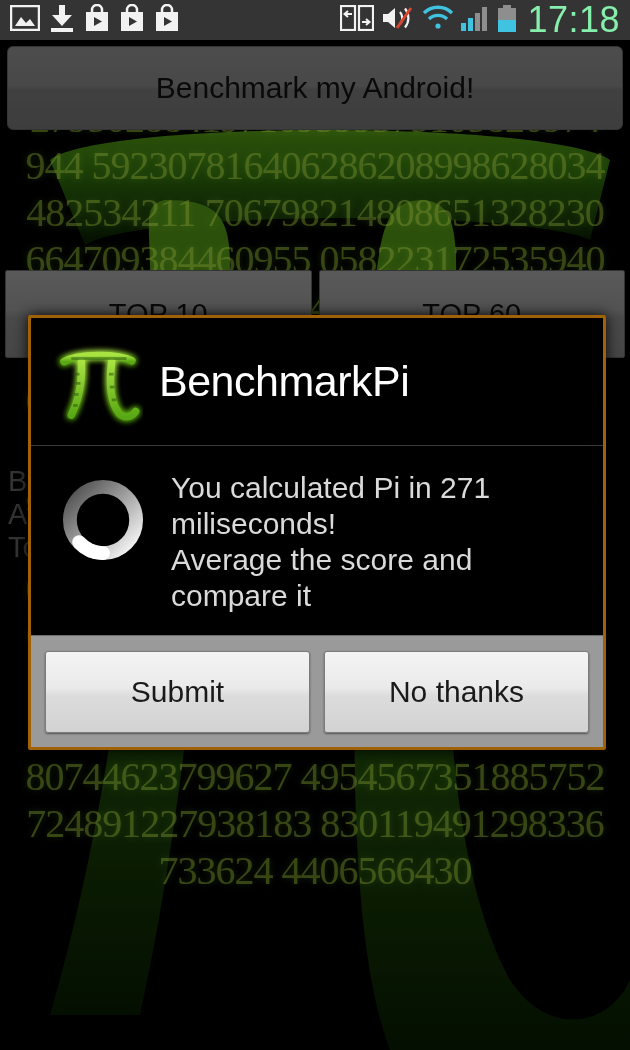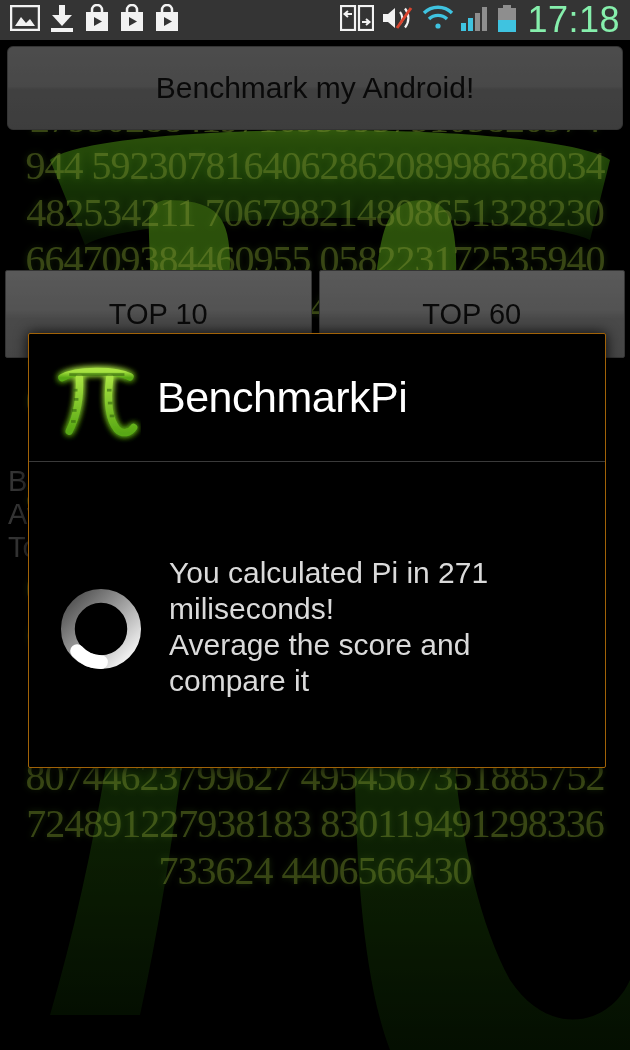--- a/index.html
+++ b/index.html
@@ -54,30 +54,30 @@
     color:#6d6d6d; font-size:29px; z-index:4;
   }
   .stats{ position:absolute; left:8px; top:425px; width:614px; z-index:4;
           color:#5a5a5a; font-size:29px; line-height:33px; }
 
   
   .scrim{ position:absolute; inset:0; background:rgba(0,0,0,0.42); z-index:8; }
 
   
   .dialog{
-    position:absolute; left:28px; top:293px; width:578px; height:435px;
-    background:#000; border:1px solid #a16207; border-radius:2px; z-index:20;
+    position:absolute; left:28px; top:275px; width:578px; height:435px;
+    background:#000; border:3px solid #a16207; border-radius:2px; z-index:20;
     box-shadow:0 0 14px rgba(0,0,0,.9);
     display:flex; flex-direction:column; overflow:hidden;
   }
   .dlg-head{ height:128px; display:flex; align-items:center; gap:16px; padding:0 20px;
              border-bottom:1px solid #3a3a3a; }
   .pi-icon{ width:92px; height:92px; flex:0 0 92px; }
   .dlg-title{ color:#fff; font-size:43px; letter-spacing:-0.5px; }
-  .dlg-body{ flex:1; display:flex; align-items:center; gap:22px; padding:24px 22px 0 26px; }
+  .dlg-body{ flex:1; display:flex; align-items:flex-start; gap:22px; padding:24px 22px 0 26px; }
   .spinner{ width:92px; height:92px; flex:0 0 92px; margin-top:4px; }
   .dlg-msg{ color:#dadada; font-size:30px; line-height:36px; }
   .dlg-foot{
     height:112px; background:#9a9a9a; border-top:1px solid #6d6d6d;
     display:flex; align-items:center; gap:14px; padding:0 14px;
   }
   .dlgbtn{
     flex:1; height:82px; border:1px solid #7c7c7c; border-radius:3px;
     background:linear-gradient(180deg,#f4f4f4 0%,#eaeaea 45%,#dcdcdc 55%,#d2d2d2 100%);
     display:flex; align-items:center; justify-content:center;
@@ -259,15 +259,23 @@
         <circle cx="50" cy="50" r="36" fill="none" stroke="url(#sg)" stroke-width="15"></circle>
         <path d="M50 86 A36 36 0 0 1 24 74" fill="none" stroke="#ffffff" stroke-width="15" stroke-linecap="round"></path>
       </svg>
       <div class="dlg-msg">
         <div>You calculated Pi in 271</div>
         <div>miliseconds!</div>
         <div>Average the score and compare it</div>
       </div>
     </div>
 
+    <div class="dlg-foot">
+      <div class="dlgbtn">
+        <span>Submit</span>
+      </div>
+      <div class="dlgbtn">
+        <span>No thanks</span>
+      </div>
+    </div>
 
   </div>
 </div>
 
 </body></html>

